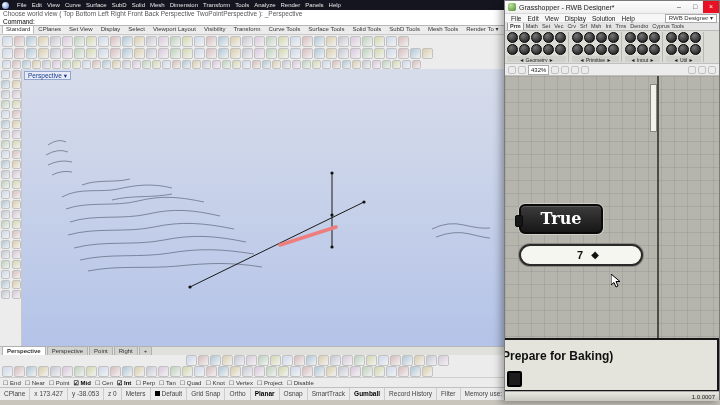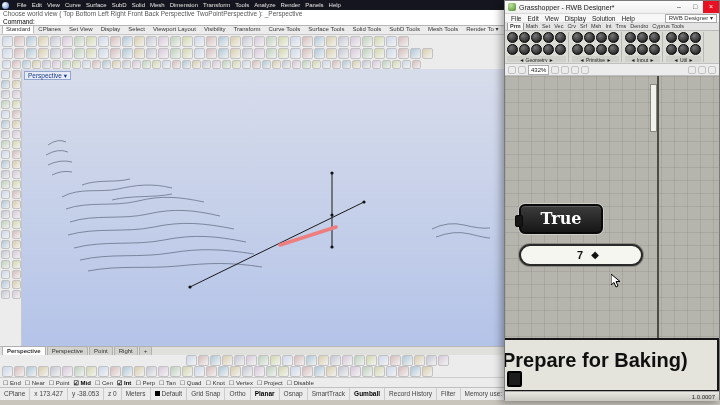--- a/index.html
+++ b/index.html
@@ -66,21 +66,21 @@
 #gh-canvas{top:75px;height:315px;background-color:#b5b5ad;background-image:linear-gradient(rgba(0,0,0,.07) 1px,transparent 1px),linear-gradient(90deg,rgba(0,0,0,.07) 1px,transparent 1px);background-size:13px 13px;overflow:hidden}
 #gh-canvas>*{position:absolute}
 #canvas-vline{left:152px;top:0;width:2px;height:315px;background:#4c4c46}
 #canvas-wstrip{left:145px;top:8px;width:7px;height:48px;background:#f2f2ec;border:1px solid #88887f}
 #gh-toggle{left:14px;top:128px;width:84px;height:30px;background:linear-gradient(#3c3c3c,#161616);border:2px solid #0a0a0a;border-radius:6px;box-shadow:0 0 0 1px #cfcfc8,inset 0 1px 0 #5a5a5a;color:#fff;font-family:"DejaVu Serif",serif;font-weight:bold;font-size:16px;text-align:center;line-height:26px}
 #gh-toggle::before{content:"";position:absolute;left:-6px;top:9px;width:6px;height:10px;background:#161616;border:1px solid #0a0a0a;border-radius:2px}
 #gh-slider{left:14px;top:168px;width:124px;height:22px;background:#f6f6f0;border:2px solid #2a2a2a;border-radius:12px;box-shadow:0 0 0 1px #8a8a82;display:flex;align-items:center}
 #gh-slider .val{margin-left:56px;font-weight:bold;font-size:11px;color:#111}
 #gh-slider .grip{margin-left:8px;font-size:10px;color:#111;line-height:10px}
 #gh-panel{left:-2px;top:262px;width:216px;height:54px;background:#e4e4dc;border:2px solid #161616;overflow:hidden}
-#gh-panel .ptext{margin:9px 0 0 -3px;font-weight:bold;font-size:20px;color:#101010;white-space:nowrap}
+#gh-panel .ptext{margin:9px 0 0 -3px;font-weight:bold;font-size:12px;color:#101010;white-space:nowrap}
 #gh-blacksq{left:2px;top:295px;width:15px;height:16px;background:#1c1c1c;border:2px solid #000;border-radius:2px}
 #gh-cursor{left:106px;top:198px;width:10px;height:14px}
 #gh-status{top:390px;height:10px;background:linear-gradient(#e8e8e2,#c8c8c0);border-top:1px solid #aaa;display:flex;align-items:center;font-size:6px;color:#222}
 #gh-version{margin-left:auto;padding-right:4px;line-height:10px}
 </style>
 </head>
 <body>
 
 <div id="screen">
 

